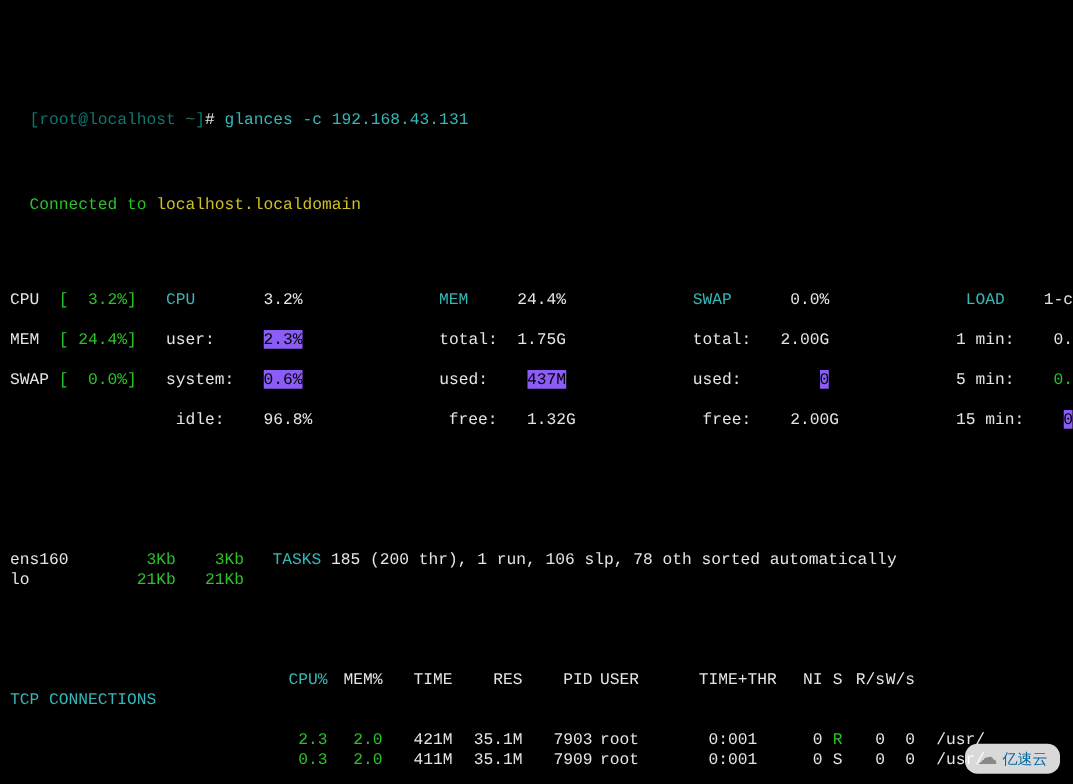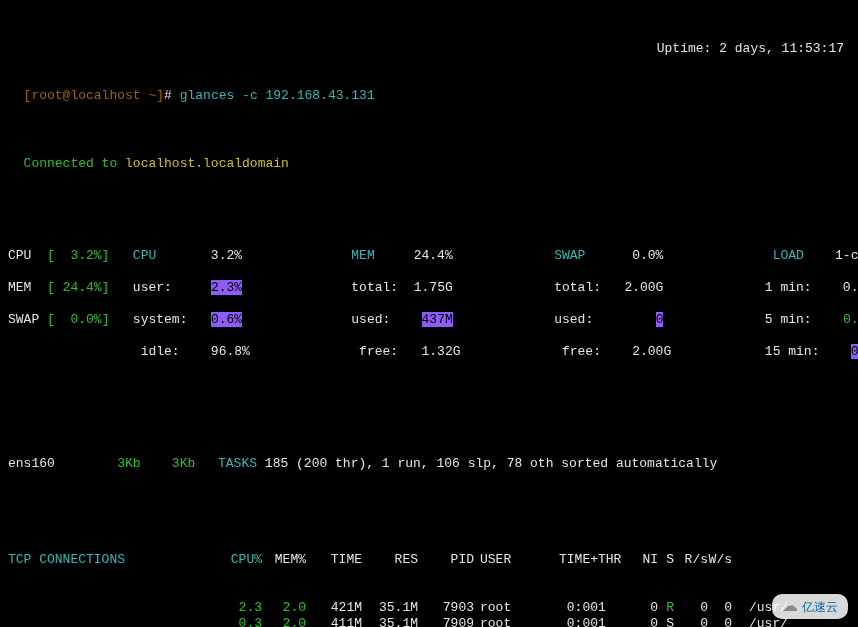--- a/index.html
+++ b/index.html
@@ -11,21 +11,21 @@
     line-height: 16px;
     width: 858px;
     height: 627px;
     overflow: hidden;
     padding: 8px;
     white-space: pre;
   }
   .green { color: #2bc12b; }
   .cyan  { color: #34b8b8; text-align: center; }
   .yellow{ color: #d0c023; }
-  .red   { color: #a16207; }
+  .red   { color: #0f766e; }
   .white { color: #e5e5e5; }
   .hl-green { background: #8b5cf6; color: #000; }
 
   .row { display: block; }
   .prompt { margin-bottom: 4px; }
   .uptime { position: absolute; right: 14px; top: 41px; }
   .topstats { margin-top: 12px; }
   .mid { margin-top: 16px; display:flex; }
   .leftcol { width: 210px; }
   .rightcol { flex: 1; }
@@ -62,33 +62,32 @@
 <body>
 
 
 
 <div class="row prompt">
   <span class="red">[root@localhost ~]</span><span class="white">#</span> <span class="cyan">glances -c 192.168.43.131</span>
 </div>
 
 <div class="row">
   <span class="green">Connected to </span><span class="yellow">localhost.localdomain</span>
-  <span class="uptime white">Uptime: 2 days, 11:53:17</span>
 </div>
 
 <div class="topstats">
 <div class="row"><span class="white">CPU</span>  <span class="green">[  3.2%]</span>   <span class="cyan">CPU</span>       <span class="white">3.2%</span>              <span class="cyan">MEM</span>     <span class="white">24.4%</span>             <span class="cyan">SWAP</span>      <span class="white">0.0%</span>              <span class="cyan">LOAD</span>    <span class="white">1-core</span></div>
 <div class="row"><span class="white">MEM</span>  <span class="green">[ 24.4%]</span>   <span class="white">user:</span>     <span class="hl-green">2.3%</span>              <span class="white">total:</span>  <span class="white">1.75G</span>             <span class="white">total:</span>   <span class="white">2.00G</span>             <span class="white">1 min:</span>    <span class="white">0.01</span></div>
 <div class="row"><span class="white">SWAP</span> <span class="green">[  0.0%]</span>   <span class="white">system:</span>   <span class="hl-green">0.6%</span>              <span class="white">used:</span>    <span class="hl-green">437M</span>             <span class="white">used:</span>        <span class="hl-green">0</span>             <span class="white">5 min:</span>    <span class="green">0.02</span></div>
 <div class="row">                 <span class="white">idle:</span>    <span class="white">96.8%</span>              <span class="white">free:</span>   <span class="white">1.32G</span>             <span class="white">free:</span>    <span class="white">2.00G</span>            <span class="white">15 min:</span>    <span class="hl-green">0.00</span></div>
 </div>
 
 <div class="mid">
   <div class="leftcol">
-    <div id="net-rows"><div class="row"><span class="white">ens160      </span><span class="green">  3Kb</span>  <span class="green">  3Kb</span></div></div>
+    <div id="net-rows"><div class="row"><span class="white">ens160      </span><span class="green">  3Kb</span>  <span class="green">  3Kb</span></div><div class="row"><span class="white">lo          </span><span class="green"> 21Kb</span>  <span class="green"> 21Kb</span></div></div>
     <div class="row"> </div>
     <div class="row"><span class="cyan">TCP CONNECTIONS</span></div>
     
     
     
     
   </div>
 
   <div class="rightcol">
     <div class="row"><span class="cyan">TASKS</span> <span class="white">185 (200 thr), 1 run, 106 slp, 78 oth sorted automatically</span></div>

